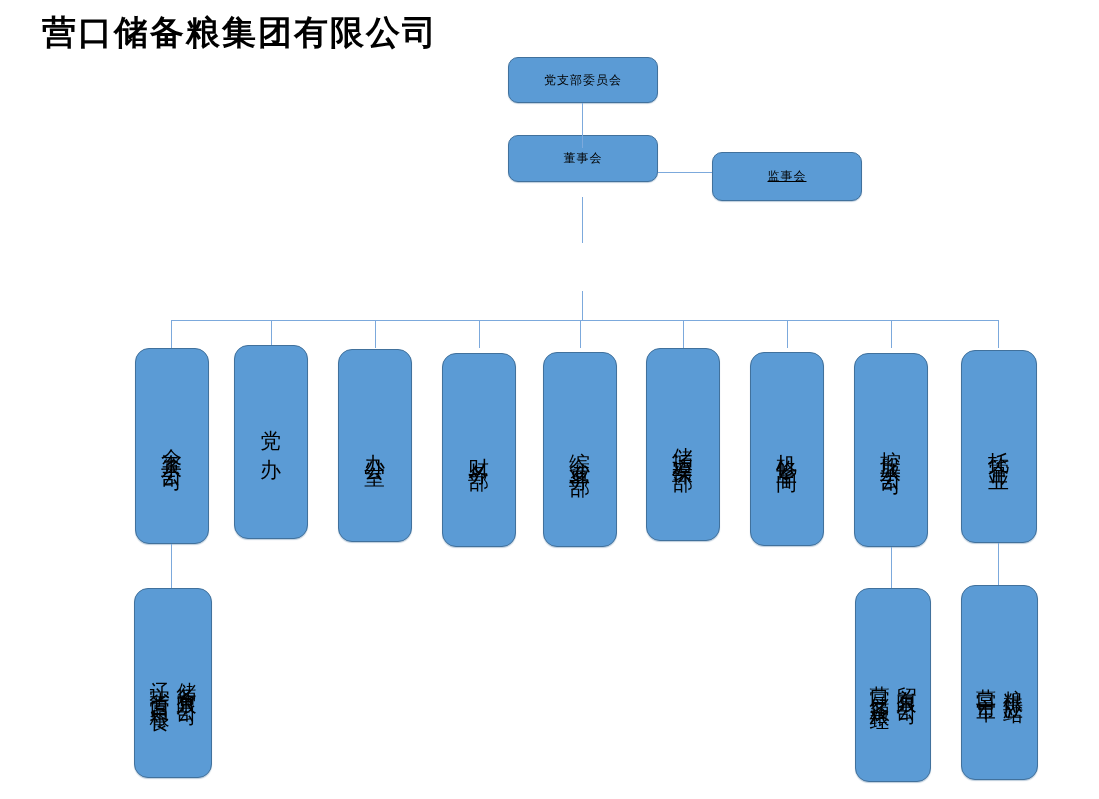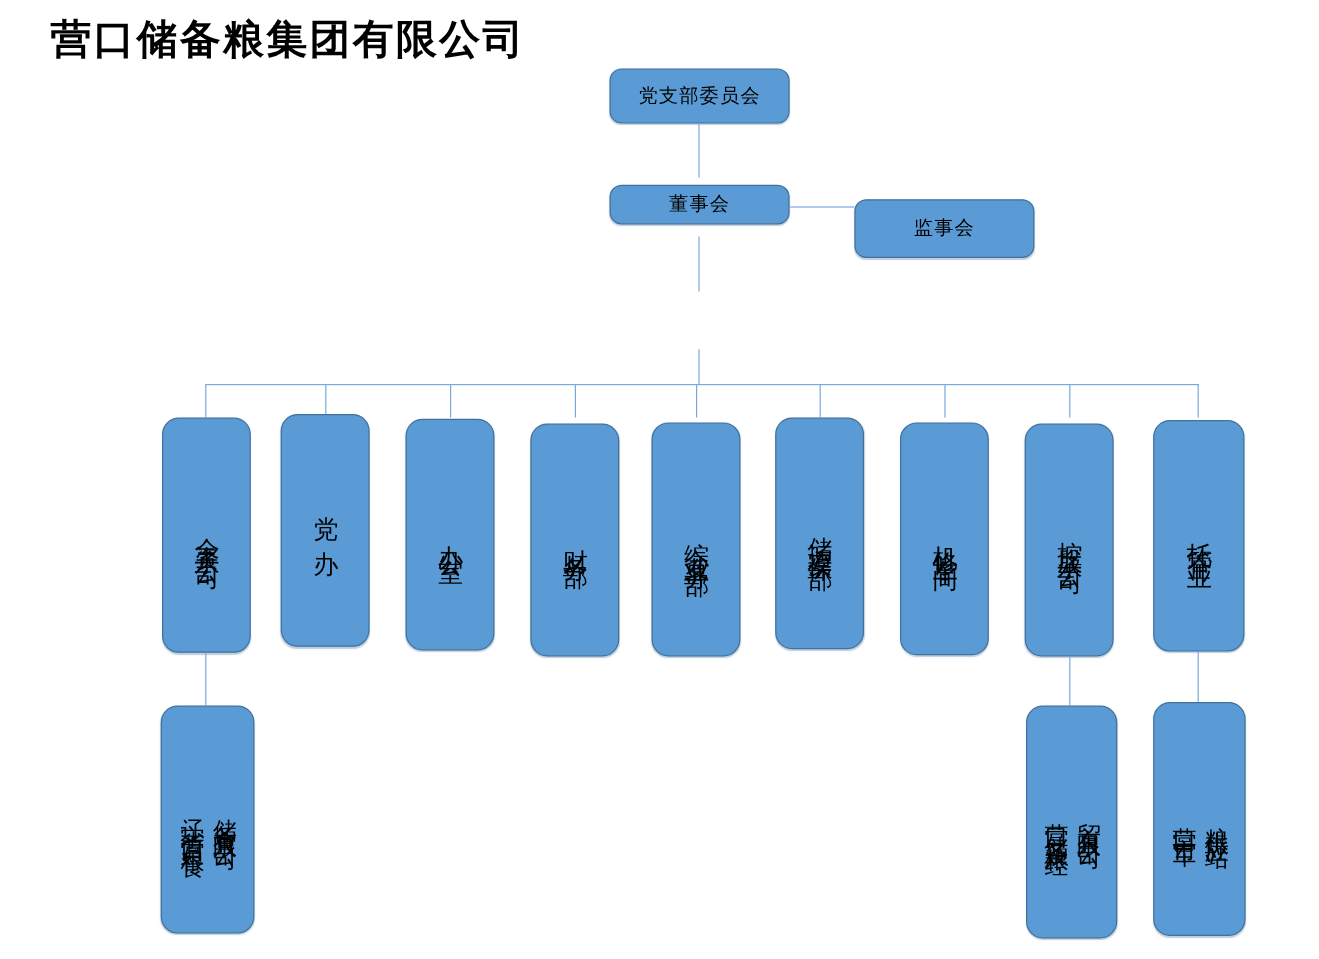--- a/index.html
+++ b/index.html
@@ -40,21 +40,21 @@
     border: 1.5px solid #41719c;
     border-radius: 10px;
     display: flex;
     align-items: center;
     justify-content: center;
     box-shadow: 0 1px 1px rgba(65,113,156,0.35);
   }
   .node.tall { border-radius: 14px; }
 
   .hlabel {
-    font-size: 16px;
+    font-size: 12px;
     letter-spacing: 1px;
     white-space: nowrap;
   }
 
   
   .vtext {
     writing-mode: vertical-lr;
     text-orientation: upright;
     white-space: pre-line;
     font-size: 20px;
@@ -78,24 +78,24 @@
 <body>
 
 <div class="canvas">
 
   <div class="page-title">营口储备粮集团有限公司</div>
 
   <div class="node" style="left:508px; top:57px; width:150px; height:46px;">
     <span class="hlabel">党支部委员会</span>
   </div>
 
-  <div class="node" style="left:508px; top:154px; width:150px; height:33px;">
+  <div class="node" style="left:508px; top:135px; width:150px; height:47px;">
     <span class="hlabel">董事会</span>
   </div>
-  <div class="node" style="left:712px; top:166px; width:150px; height:49px;">
+  <div class="node" style="left:712px; top:152px; width:150px; height:49px;text-decoration:underline;">
     <span class="hlabel">监事会</span>
   </div>
 
 
   <div class="cline v" style="left:582px; top:103px; height:45px;"></div>
   <div class="cline h" style="left:658px; top:172px; width:54px;"></div>
   <div class="cline v" style="left:582px; top:197px; height:46px;"></div>
   <div class="cline v" style="left:582px; top:291px; height:29px;"></div>
 
   <div class="cline h" style="left:171px; top:320px; width:828px;"></div>

